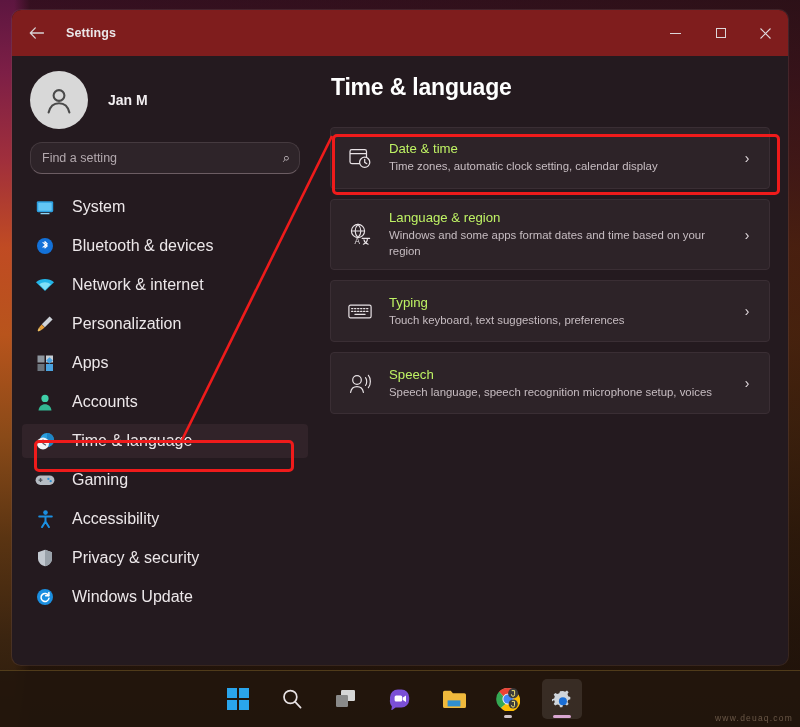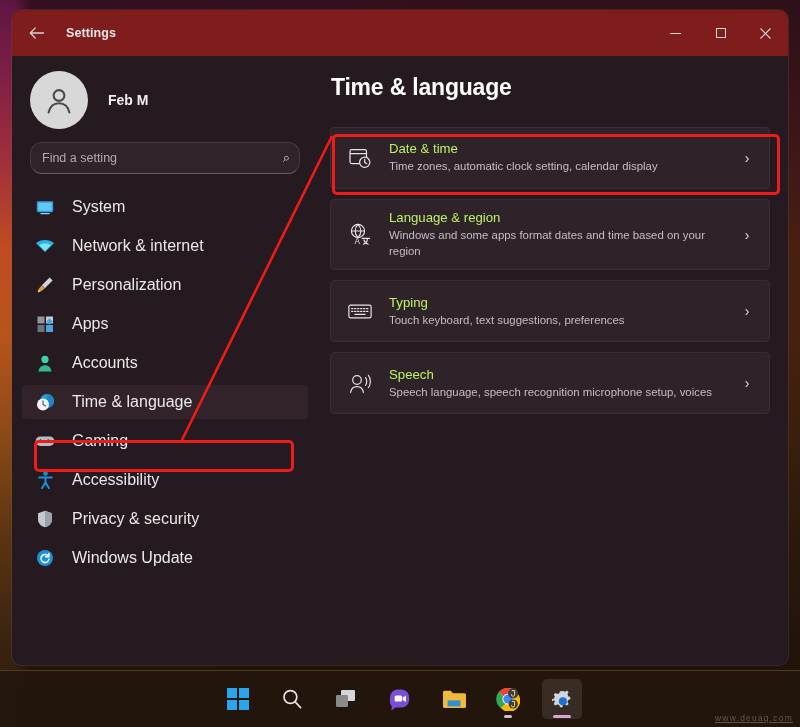--- a/index.html
+++ b/index.html
@@ -282,21 +282,20 @@
   .tb-underline.wide  { width: 18px; background: #d9a6d0; }
 
   .watermark {
     position: absolute;
     right: 7px; bottom: 4px;
     font-size: 8.5px;
     letter-spacing: 1.2px;
     color: rgba(190,165,140,0.45);
     z-index: 30;
     font-family: "Liberation Sans", sans-serif;
-    text-decoration: underline;
   }
 </style>
 </head>
 <body>
 
 <div id="desktop">
 
   <div id="window">
 
     <div id="titlebar">
@@ -326,21 +325,21 @@
 
       <div id="sidebar">
 
         <div class="profile">
           <div class="avatar">
             <svg width="32" height="32" viewBox="0 0 32 32">
               <circle cx="16" cy="11.5" r="5.4"></circle>
               <path d="M5.6 28.5c1.4-6.1 5.6-9.3 10.4-9.3s9 3.2 10.4 9.3" stroke-linecap="round"></path>
             </svg>
           </div>
-          <div class="profile-name">Feb M</div>
+          <div class="profile-name">Jan M</div>
         </div>
 
         <div class="search-wrap">
           <div class="search-box">
             <input type="text" value="" placeholder="Find a setting" style="">
             <span class="search-icon">⌕</span>
           </div>
         </div>
 
         <div class="nav-list">
@@ -349,20 +348,29 @@
             <span class="nav-icon">
               <svg width="18" height="15" viewBox="0 0 18 15">
                 <rect x="0.8" y="1.2" width="16.4" height="11" rx="1.4" fill="#2da0e0"></rect>
                 <rect x="2.3" y="2.7" width="13.4" height="8" rx="0.8" fill="#63c6f5"></rect>
                 <rect x="4.4" y="13" width="9.2" height="1.3" rx="0.6" fill="#8ed6f7"></rect>
               </svg>
             </span>
             <span class="nav-label">System</span>
           </div>
 
+          <div class="nav-item">
+            <span class="nav-icon">
+              <svg width="18" height="18" viewBox="0 0 18 18">
+                <circle cx="9" cy="9" r="8" fill="#1371d8"></circle>
+                <path d="M7 5.6l4.3 3.3L9 10.9V4.6l2.3 2.2L7 10.1" stroke="#fff" stroke-width="1.15" fill="none" stroke-linejoin="round" stroke-linecap="round"></path>
+              </svg>
+            </span>
+            <span class="nav-label">Bluetooth &amp; devices</span>
+          </div>
 
           <div class="nav-item">
             <span class="nav-icon">
               <svg width="20" height="14" viewBox="0 0 20 14">
                 <path d="M1 4.2C3.5 2 6.6 0.9 10 0.9s6.5 1.1 9 3.3L10 13z" fill="#22b5e8"></path>
                 <path d="M4.2 6.2C5.9 4.9 7.9 4.2 10 4.2s4.1 0.7 5.8 2L10 12.3z" fill="#7fe0f7"></path>
               </svg>
             </span>
             <span class="nav-label">Network &amp; internet</span>
           </div>

